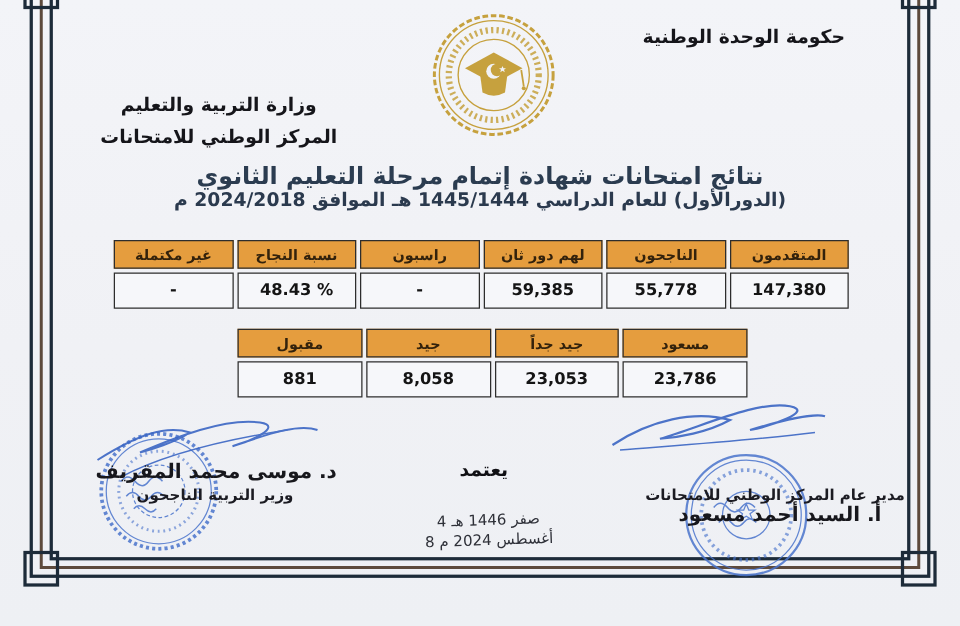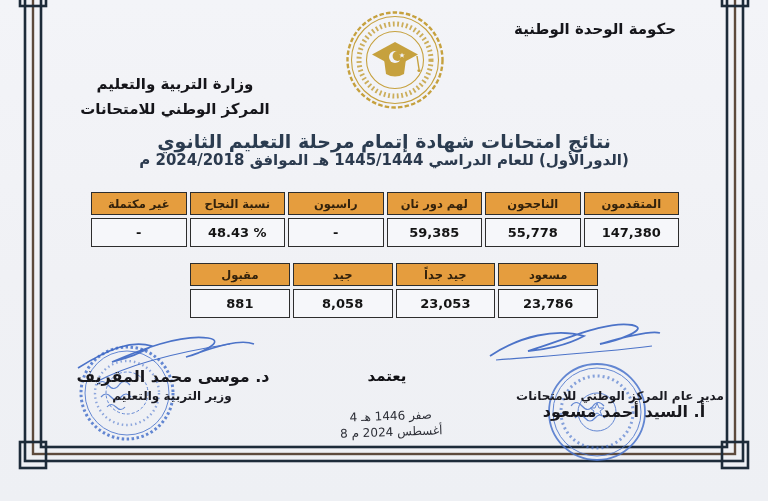--- a/index.html
+++ b/index.html
@@ -149,18 +149,18 @@
     </g>
   </svg>
 
   <div class="center-x approve">يعتمد</div>
   <div class="dates abs">
     <div dir="ltr">4 صفر 1446 هـ</div>
     <div dir="ltr">8 أغسطس 2024 م</div>
   </div>
 
   <div class="center-x sig-name" style="left:173px;top:367px;">د. موسى محمد المقريف</div>
-  <div class="center-x sig-title" style="left:172px;top:389px;">وزير التربية والتعليم</div>
+  <div class="center-x sig-title" style="left:172px;top:389px;">وزير التربية الناجحون</div>
 
   <div class="center-x sig-name" style="left:624px;top:369px;margin-top:33px;">أ. السيد أحمد مسعود</div>
   <div class="center-x sig-title" style="left:620px;top:389px;">مدير عام المركز الوطني للامتحانات</div>
 
 </div>
 
 </body></html>

